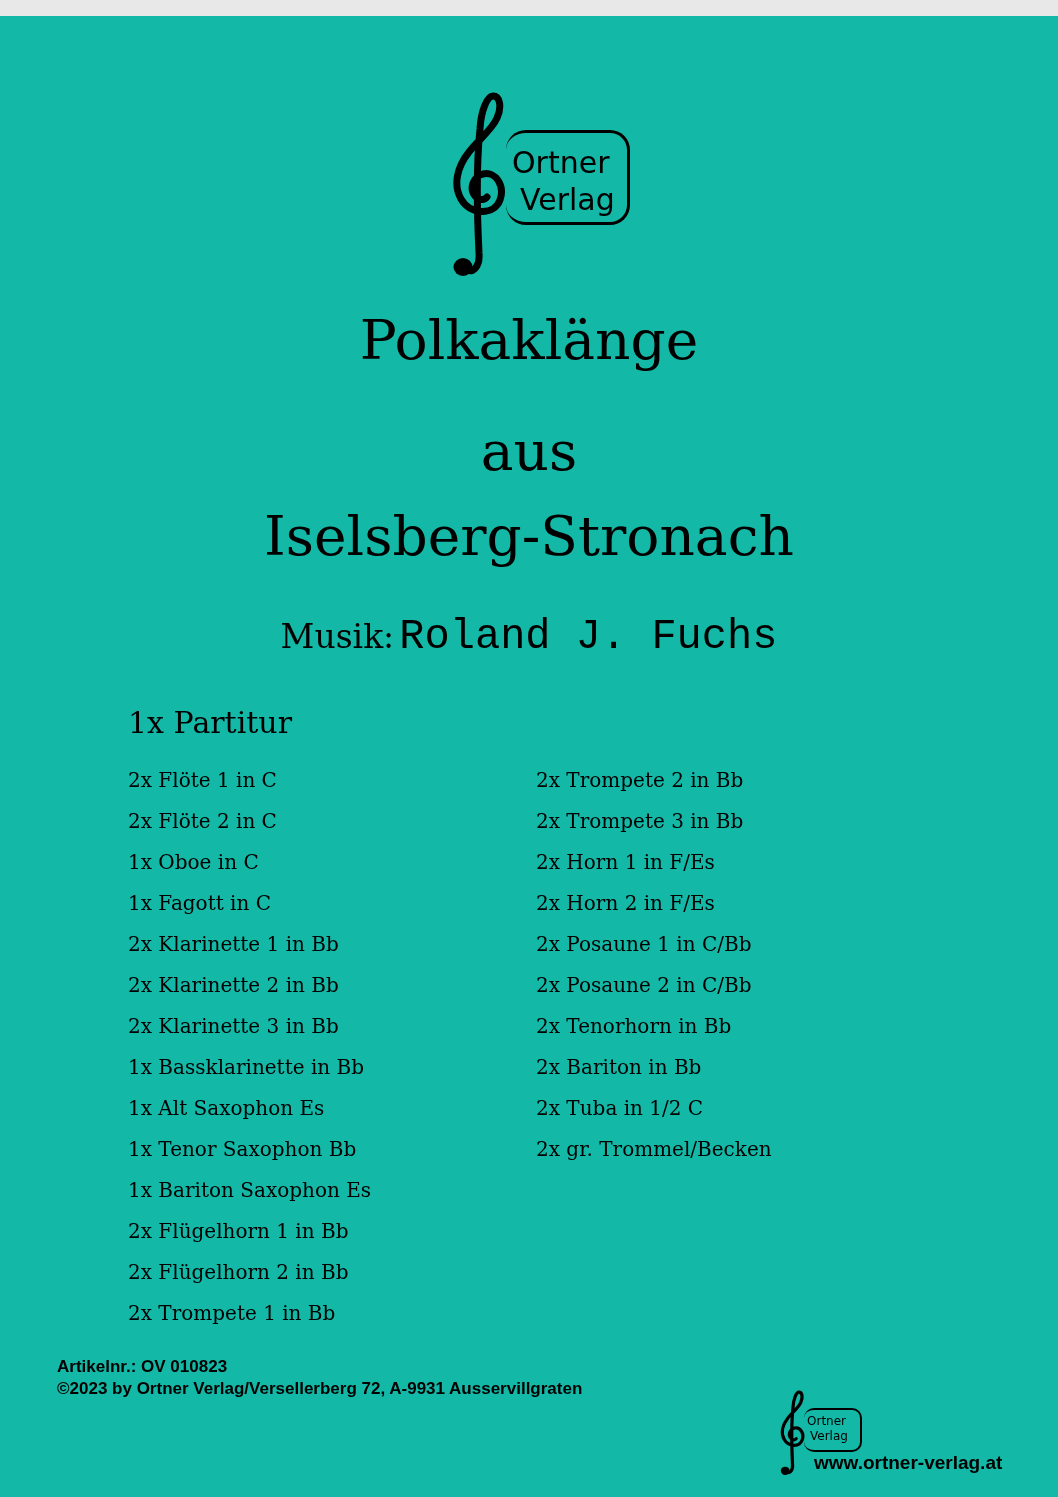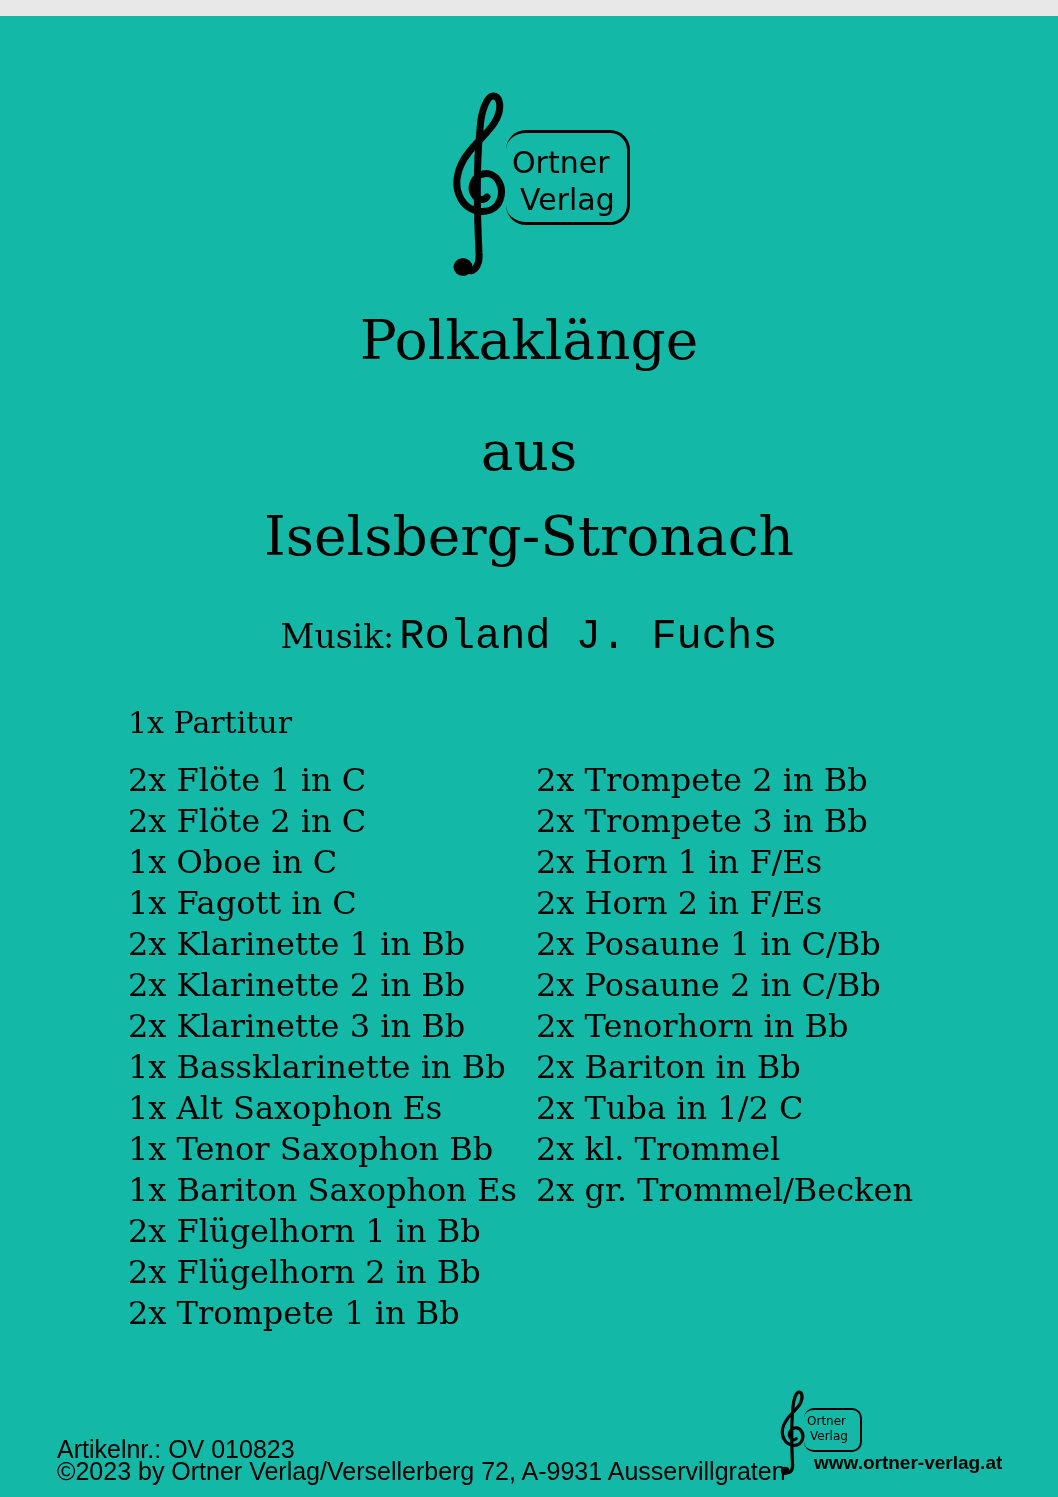--- a/index.html
+++ b/index.html
@@ -52,32 +52,32 @@
   .composer .label{font-size:33px;}
   .composer .name{font-size:42px;font-family:Liberation Mono, monospace;}
 
   
   .score-line{
     position:absolute;left:128px;top:686px;
     font-size:30px;line-height:41px;white-space:nowrap;
   }
   .parts-col{
     position:absolute;top:744px;
-    font-size:32px;line-height:41px;
+    font-size:20px;line-height:41px;
   }
   .col-left{left:128px;}
   .col-right{left:536px;}
   .part-row{white-space:nowrap;}
 
   
   .footer-left{
-    position:absolute;left:57px;top:1422px;
+    position:absolute;left:57px;top:1340px;
     font-family:"Liberation Sans", sans-serif;
-    font-weight:normal;
-    font-size:25px;line-height:22px;
+    font-weight:bold;
+    font-size:17px;line-height:22px;
     white-space:nowrap;
   }
   .logo-bottom-clef{position:absolute;left:776px;top:1372px;}
   .logo-bottom-box{
     left:804px;top:1392px;width:58px;height:44px;
     border-width:2px;border-radius:10px;
     font-size:12px;line-height:15px;
   }
   .logo-bottom-box .l1{margin:4px 0 0 3px;}
   .logo-bottom-box .l2{margin:0 0 0 6px;}
@@ -152,21 +152,20 @@
   <div class="parts-col col-right">
       <div class="part-row">2x Trompete 2 in Bb</div>
       <div class="part-row">2x Trompete 3 in Bb</div>
       <div class="part-row">2x Horn 1 in F/Es</div>
       <div class="part-row">2x Horn 2 in F/Es</div>
       <div class="part-row">2x Posaune 1 in C/Bb</div>
       <div class="part-row">2x Posaune 2 in C/Bb</div>
       <div class="part-row">2x Tenorhorn in Bb</div>
       <div class="part-row">2x Bariton in Bb</div>
       <div class="part-row">2x Tuba in 1/2 C</div>
-      <div class="part-row">2x kl. Trommel</div>
       <div class="part-row">2x gr. Trommel/Becken</div>
     </div>
 
   <div class="footer-left">
     <div>Artikelnr.: OV 010823</div>
     <div>©2023 by Ortner Verlag/Versellerberg 72, A-9931 Ausservillgraten</div>
   </div>
 
   <div>
     <svg class="clef logo-bottom-clef" width="34" height="92" viewBox="0 0 60 200">

